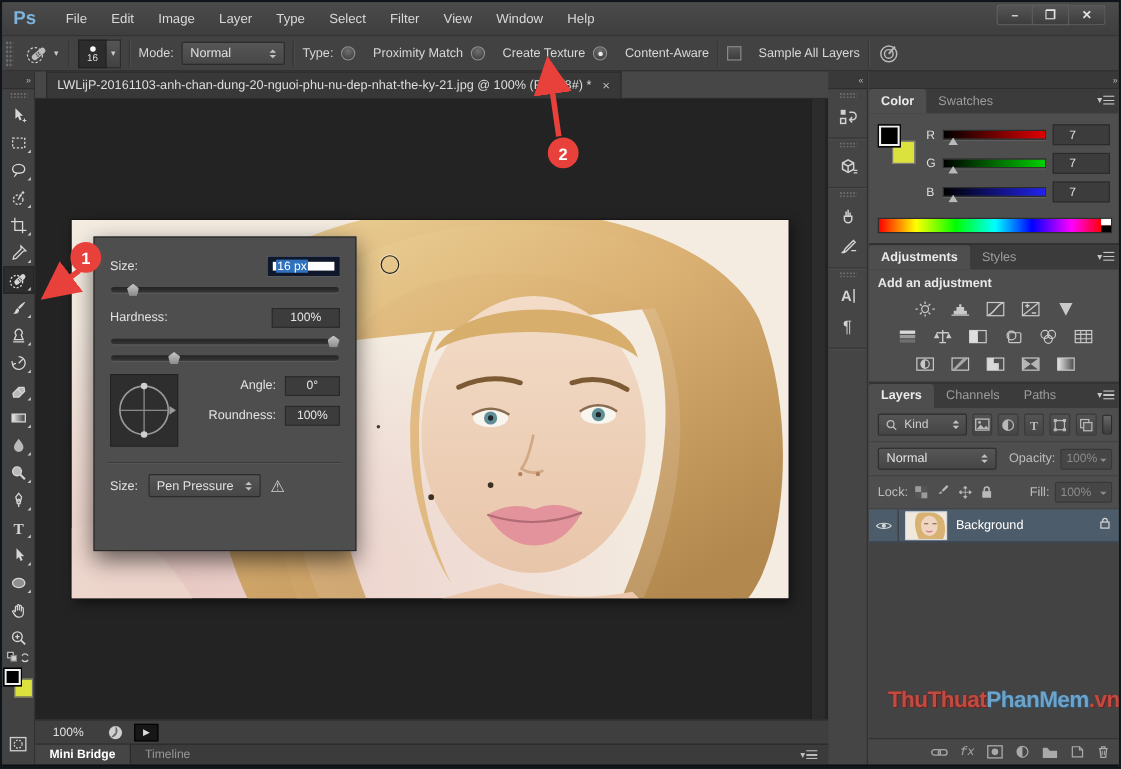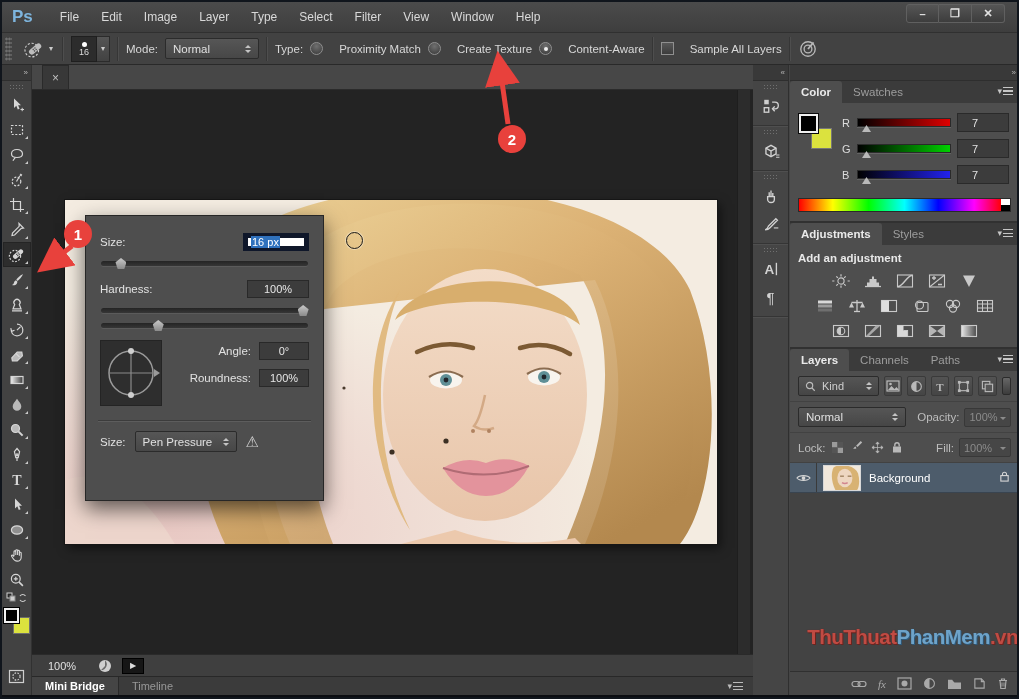--- a/index.html
+++ b/index.html
@@ -124,21 +124,21 @@
   .dim-dd i{border:3.5px solid transparent;border-top-color:#8b8b8b;border-bottom-width:0;margin-top:2px}
   .lockicons{display:flex;align-items:center;gap:7px}
   .layerlist{flex:1;background:#434343;position:relative}
   .layeritem{height:30px;background:#4d5c6b;display:flex;align-items:center;border-bottom:1px solid #394450}
   .eyecell{width:27px;height:100%;border-right:1px solid #3a3a3a;display:flex;align-items:center;justify-content:center}
   .lthumb{width:38px;height:26px;margin:0 8px 0 6px;border:1px solid #d8d8d8;background:#eee}
   .lname{flex:1;color:#fff;font-size:11.5px;}
   .llock{padding-right:9px}
   .lbottom{height:24px;background:#474747;border-top:1px solid #303030;display:flex;align-items:center;justify-content:flex-end;gap:11px;padding:0 10px}
   .lbottom svg{stroke:#a9a9a9;fill:none;stroke-width:1.2}
-  .lbottom .fx{color:#a9a9a9;font-size:11px;font-style:italic;font-family:Liberation Serif, serif}
+  .lbottom .fx{color:#a9a9a9;font-size:11px;font-style:italic;font-family:Liberation Mono, monospace}
 
   .watermark{position:absolute;right:1px;bottom:22px;font-weight:bold;font-size:20.5px;white-space:nowrap;letter-spacing:-.5px;z-index:5}
   .wm-r{color:#c04b43;text-shadow:0 0 1px #6d241f,1px 1px 0 #6d241f}
   .wm-b{color:#6ea3c9;text-shadow:0 0 1px #2f5a7b,1px 1px 0 #2f5a7b}
 
   
   .statusbar{position:absolute;left:30px;top:652px;width:721px;height:22px;background:#3f3f3f;border-top:1px solid #2a2a2a;display:flex;align-items:center;color:#e0e0e0;font-size:11px}
   .zoomval{padding:0 14px 0 16px}
   .pieic{width:30px;display:flex;justify-content:center}
   .docfield{width:340px;height:22px;border-left:1px solid #2e2e2e;border-right:1px solid #2e2e2e;display:flex;align-items:center;justify-content:center;gap:0;background:#3b3b3b}
@@ -377,20 +377,21 @@
     <div class="tool" style="margin-bottom:6px">
         <svg width="17" height="15" viewBox="0 0 17 15">
           <rect x="1.5" y="1.5" width="14" height="12" stroke="#cfcfcf"></rect>
           <circle cx="8.5" cy="7.5" r="3.6" stroke="#cfcfcf" stroke-dasharray="1.6 1.3"></circle>
         </svg>
       </div>
   </div>
 
   <div class="tabbar">
     <div class="doctab">
+      <span>LWLijP-20161103-anh-chan-dung-20-nguoi-phu-nu-dep-nhat-the-ky-21.jpg @ 100% (RGB/8#) *</span>
       <span class="x">×</span>
     </div>
   </div>
 
   <div class="canvas">
     <div class="vscroll"></div>
 
     <svg class="photo" viewBox="0 0 652 344" preserveAspectRatio="none">
       <defs>
         <linearGradient id="hairg" x1="0" y1="0" x2=".8" y2="1">

